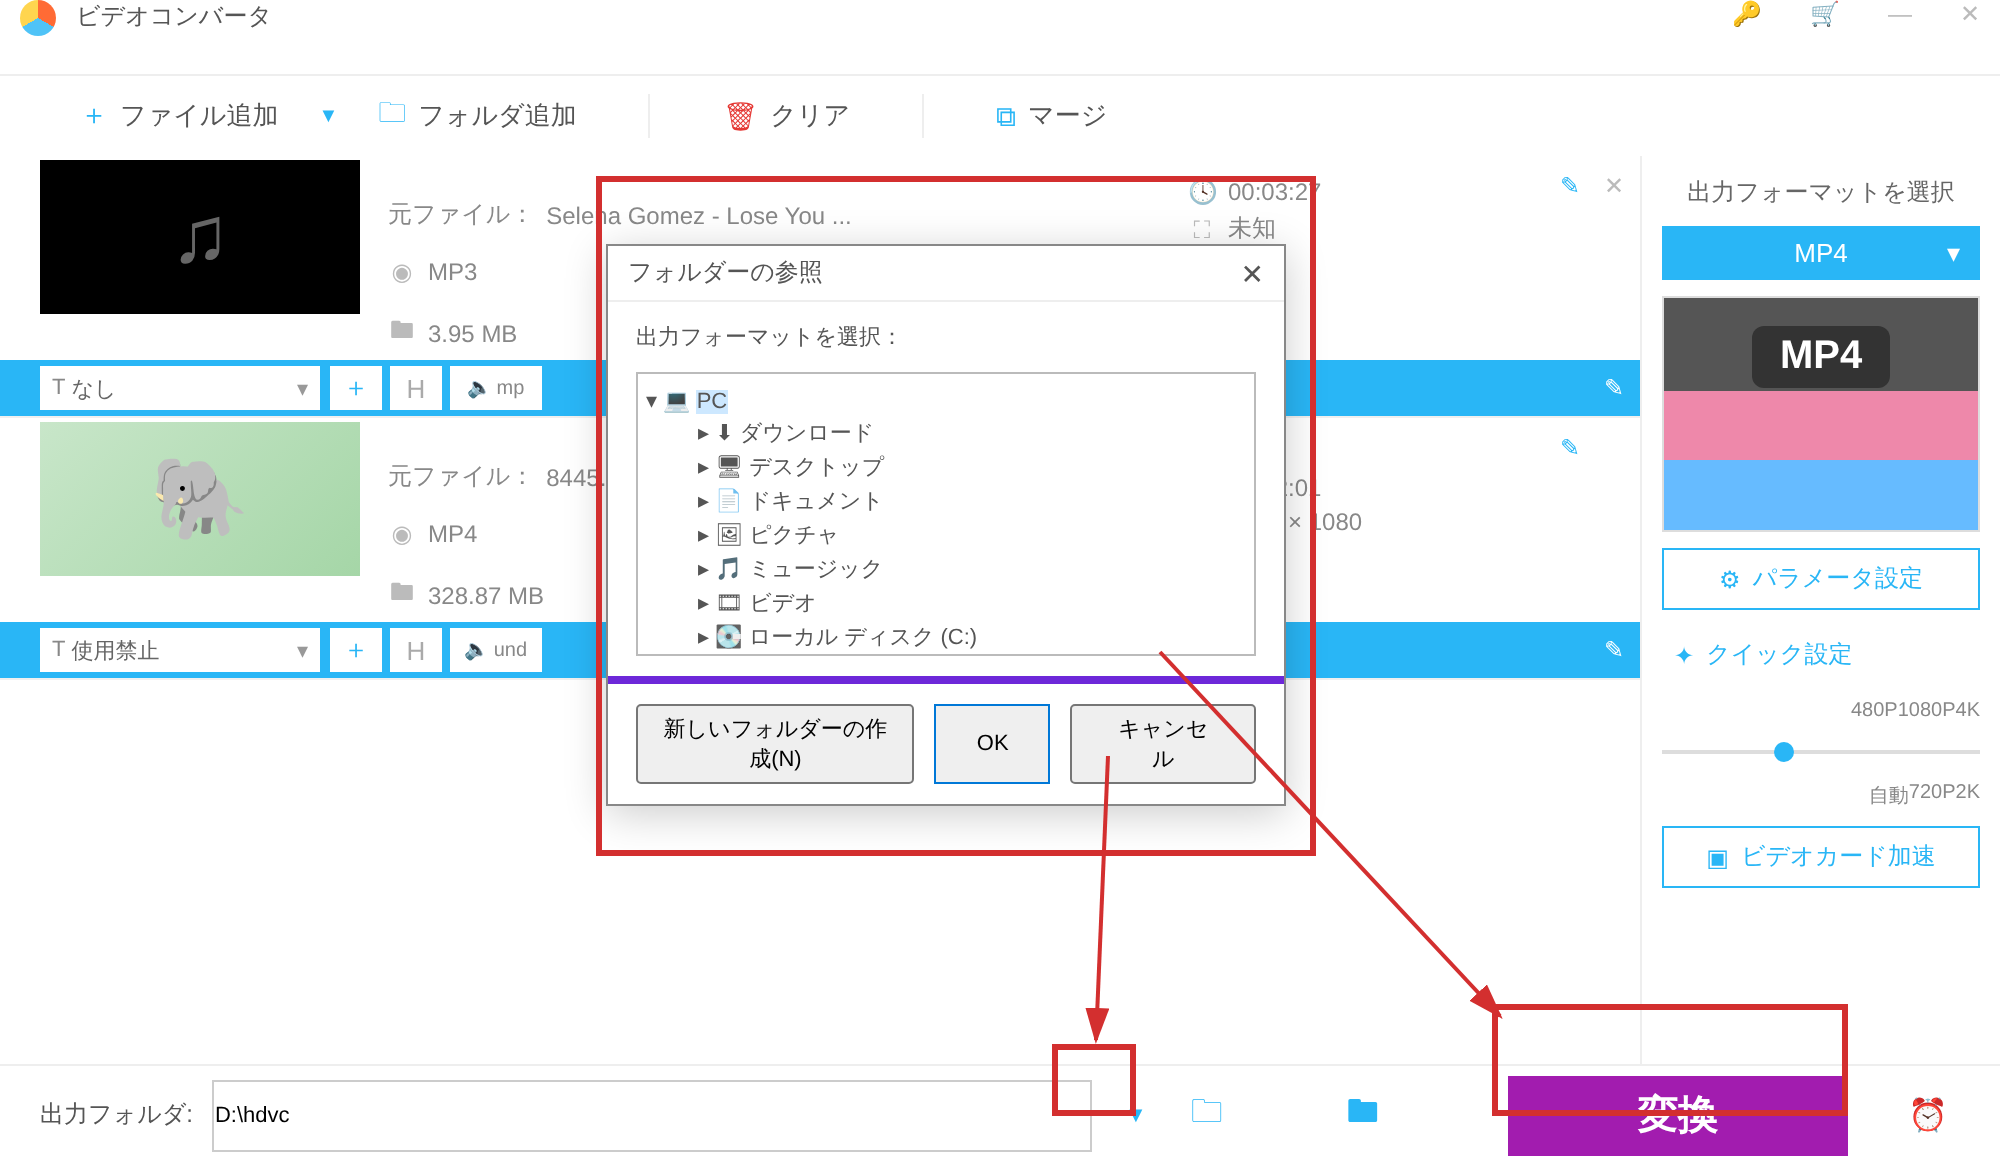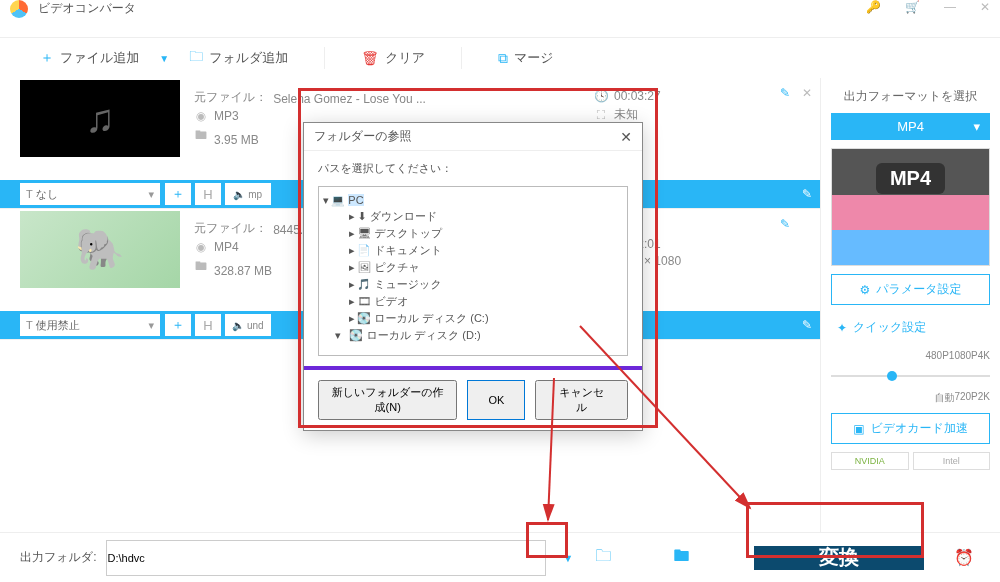--- a/index.html
+++ b/index.html
@@ -14,21 +14,21 @@
 .tbtn.red .ic{color:#e53935}
 .drop{color:#29b6f6;font-size:10px;padding:0 4px;cursor:pointer}
 .sep{width:1px;height:22px;background:#eee;margin:0 20px}
 .content{display:flex;height:calc(100% - 128px)}
 .filelist{flex:1;overflow:hidden}
 .row{display:flex;flex-direction:column;border-bottom:1px solid #f0f0f0}
 .rowmain{display:flex;height:102px}
 .thumb{width:160px;height:77px;background:#000;margin:2px 0 0 20px;display:flex;align-items:center;justify-content:center;color:#666;font-size:40px;position:relative}
 .thumb.img2{background:linear-gradient(135deg,#c8e6c9,#a5d6a7);color:#4a6b3a}
 .srcinfo{flex:1;padding:8px 14px;color:#888;font-size:12px;font-family:monospace}
-.srcinfo .ln{display:flex;align-items:flex-end;gap:6px;margin:3px 0}
+.srcinfo .ln{display:flex;align-items:center;gap:6px;margin:13px 0}
 .outinfo{width:240px;padding:8px 14px;color:#888;font-size:12px;font-family:monospace;position:relative}
 .outinfo .ln{display:flex;align-items:center;gap:6px;margin:3px 0}
 .ic-sm{color:#bbb;font-size:12px;width:14px;text-align:center}
 .pencil{color:#29b6f6;cursor:pointer;position:absolute;right:30px;top:8px}
 .close-x{color:#bbb;cursor:pointer;position:absolute;right:8px;top:8px}
 .subbar{height:28px;background:#29b6f6;display:flex;align-items:center}
 .subsel{background:#fff;height:22px;margin:0 3px 0 20px;width:140px;display:flex;align-items:center;padding:0 6px;font-size:11px;color:#666;position:relative}
 .subsel::after{content:"▾";position:absolute;right:6px;color:#999}
 .sq{width:26px;height:22px;background:#fff;margin:0 2px;display:flex;align-items:center;justify-content:center;color:#29b6f6;font-size:13px;cursor:pointer}
 .volbtn{width:46px;height:22px;background:#fff;margin:0 2px;display:flex;align-items:center;justify-content:center;color:#888;font-size:10px;cursor:pointer;gap:2px}
@@ -40,27 +40,27 @@
 .fmtlabel{background:#333;color:#fff;font-weight:bold;font-size:20px;padding:4px 14px;border-radius:6px;position:absolute;top:14px}
 .sidebtn{border:1px solid #29b6f6;color:#29b6f6;padding:6px;text-align:center;font-size:12px;cursor:pointer;display:flex;align-items:center;justify-content:center;gap:6px}
 .qbar{display:flex;justify-content:flex-end;font-size:10px;color:#888}
 .qslider{height:2px;background:#ddd;margin:6px 0;position:relative}
 .qslider::before{content:"";width:10px;height:10px;border-radius:50%;background:#29b6f6;position:absolute;top:-4px;left:35%}
 .gpu{display:flex;gap:4px}
 .gpu span{flex:1;border:1px solid #ddd;padding:3px;font-size:9px;text-align:center;color:#aaa}
 .footer{height:50px;border-top:1px solid #eee;display:flex;align-items:center;padding:0 20px;gap:10px}
 .pathinput{flex:0 0 440px;height:36px;border:1px solid #ccc;padding:0 0;font-size:11px}
 .footer .fic{color:#29b6f6;font-size:16px;cursor:pointer;padding:0 6px}
-.convert{background:#0c4a6e;color:#fff;font-size:20px;font-weight:bold;height:24px;width:170px;display:flex;align-items:center;justify-content:center;cursor:pointer;margin-left:auto}
+.convert{background:#a21caf;color:#fff;font-size:20px;font-weight:bold;height:40px;width:170px;display:flex;align-items:center;justify-content:center;cursor:pointer;margin-left:auto}
 
 .dialog{position:absolute;left:303px;top:122px;width:340px;background:#fff;border:1px solid #888;box-shadow:0 4px 20px rgba(0,0,0,.2);z-index:50}
 .dlg-title{height:28px;display:flex;align-items:center;padding:0 10px;border-bottom:1px solid #eee;font-size:12px}
 .dlg-title .x{margin-left:auto;cursor:pointer;color:#555;font-size:14px}
 .dlg-body{padding:10px 14px;font-size:11px}
-.tree{border:1px solid #bbb;height:170px;margin-top:10px;padding:6px 4px;overflow:auto;font-size:11px}
+.tree{border:1px solid #bbb;height:142px;margin-top:10px;padding:6px 4px;overflow:auto;font-size:11px}
 .tree .nd{padding:1px 0;white-space:nowrap}
 .tree .sel{background:#cde8ff}
 .dlg-foot{display:flex;gap:10px;padding:10px 14px;border-top:4px solid #6d28d9}
 .dlg-foot button{padding:3px 20px;font-size:11px;cursor:pointer}
 .dlg-foot .new{margin-right:auto;padding:3px 8px}
 
 .redbox{position:absolute;border:3px solid #d32f2f;pointer-events:none;z-index:100}
 .rb1{left:298px;top:88px;width:360px;height:340px}
 .rb2{left:526px;top:522px;width:42px;height:36px}
 .rb3{left:746px;top:502px;width:178px;height:56px}
@@ -213,24 +213,20 @@
     <div class="qslider"></div>
     <div class="qbar">
         <span>自動</span>
         <span>720P</span>
         <span>2K</span>
       </div>
     <div class="sidebtn">
         <span>▣</span>
         <span>ビデオカード加速</span>
       </div>
-    <div class="gpu">
-      <span style="color:#7cb342">NVIDIA</span>
-      <span>Intel</span>
-    </div>
   </div>
 </div>
 
 <div class="footer">
   <span>出力フォルダ:</span>
   <input class="pathinput" value="D:\hdvc" style="">
   <span class="fic" style="font-size:11px">▼</span>
   <span class="fic">🗀</span>
   <span class="fic" style="margin-left:40px">🖿</span>
   <div class="convert">
@@ -238,21 +234,21 @@
     </div>
   <span class="fic" style="margin-left:14px">⏰</span>
 </div>
 
 <div class="dialog">
   <div class="dlg-title">
       <span>フォルダーの参照</span>
       <span class="x">✕</span>
     </div>
   <div class="dlg-body">
-    <div>パスを選択してください：</div>
+    <div>出力フォーマットを選択：</div>
     <div class="tree">
       <div class="nd"><span>▾ </span><span style="color:#1e88e5">💻 </span><span class="sel">PC</span></div>
       <div class="nd" style="padding-left:26px">▸ ⬇ <span>ダウンロード</span></div>
       <div class="nd" style="padding-left:26px">▸ 🖥 <span>デスクトップ</span></div>
       <div class="nd" style="padding-left:26px">▸ 📄 <span>ドキュメント</span></div>
       <div class="nd" style="padding-left:26px">▸ 🖼 <span>ピクチャ</span></div>
       <div class="nd" style="padding-left:26px">▸ 🎵 <span>ミュージック</span></div>
       <div class="nd" style="padding-left:26px">▸ 🎞 <span>ビデオ</span></div>
       <div class="nd" style="padding-left:26px">▸ 💽 <span>ローカル ディスク (C:)</span></div>
       <div class="nd" style="padding-left:12px">▾ &nbsp;&nbsp;💽 <span>ローカル ディスク (D:)</span></div>

